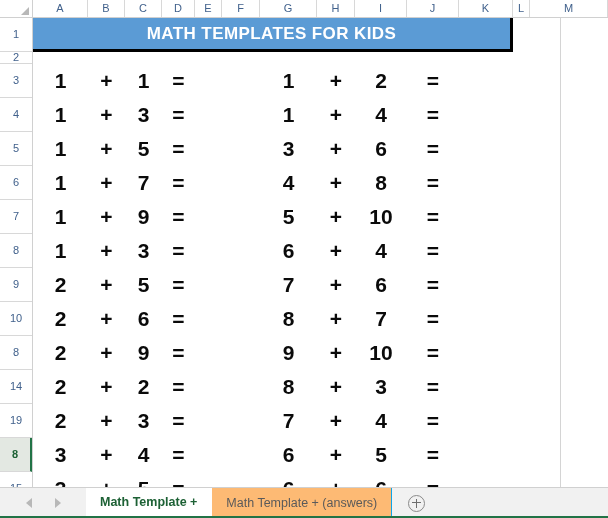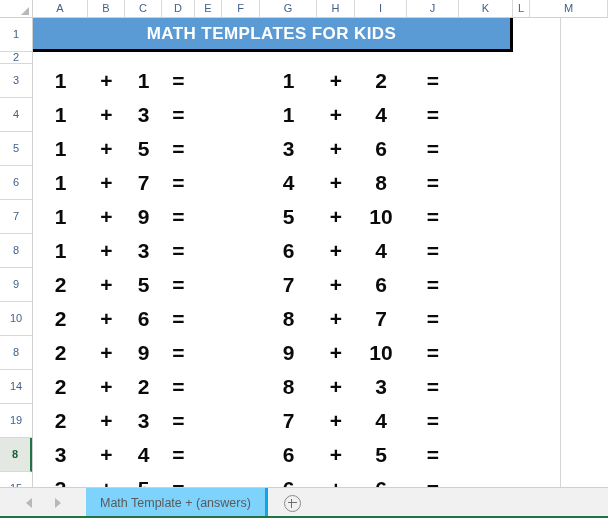--- a/index.html
+++ b/index.html
@@ -187,24 +187,24 @@
     height: 30px;
     display: flex;
     align-items: stretch;
   }
   .sheet-tab {
     display: flex;
     align-items: center;
     padding: 0 14px;
     font-size: 12.5px;
     color: #5a5a5a;
-    background: #7dd3fc;
+    background: #fdba74;
     white-space: nowrap;
     box-sizing: border-box;
-    border-right: 3px solid #0ea5e9;
+    border-right: 1px solid #0ea5e9;
   }
   .sheet-tab.active {
     background: #ffffff;
     color: #1d6135;
     font-weight: bold;
     border-bottom: 2px solid #217346;
     border-right: 1px solid #ffffff;
   }
   #add-sheet {
     display: flex;
@@ -392,20 +392,21 @@
       </div>
 
   </div>
 
   <div id="tabbar">
     <div id="tab-nav">
       <span class="nav-arrow left"></span>
       <span class="nav-arrow right"></span>
     </div>
     <div id="tabs">
+        <div class="sheet-tab active">Math Template +</div>
         <div class="sheet-tab">Math Template + (answers)</div>
         <div id="add-sheet">
           <span class="circle"></span>
         </div>
       </div>
     <div id="bottom-edge"></div>
   </div>
 
 </div>
 

